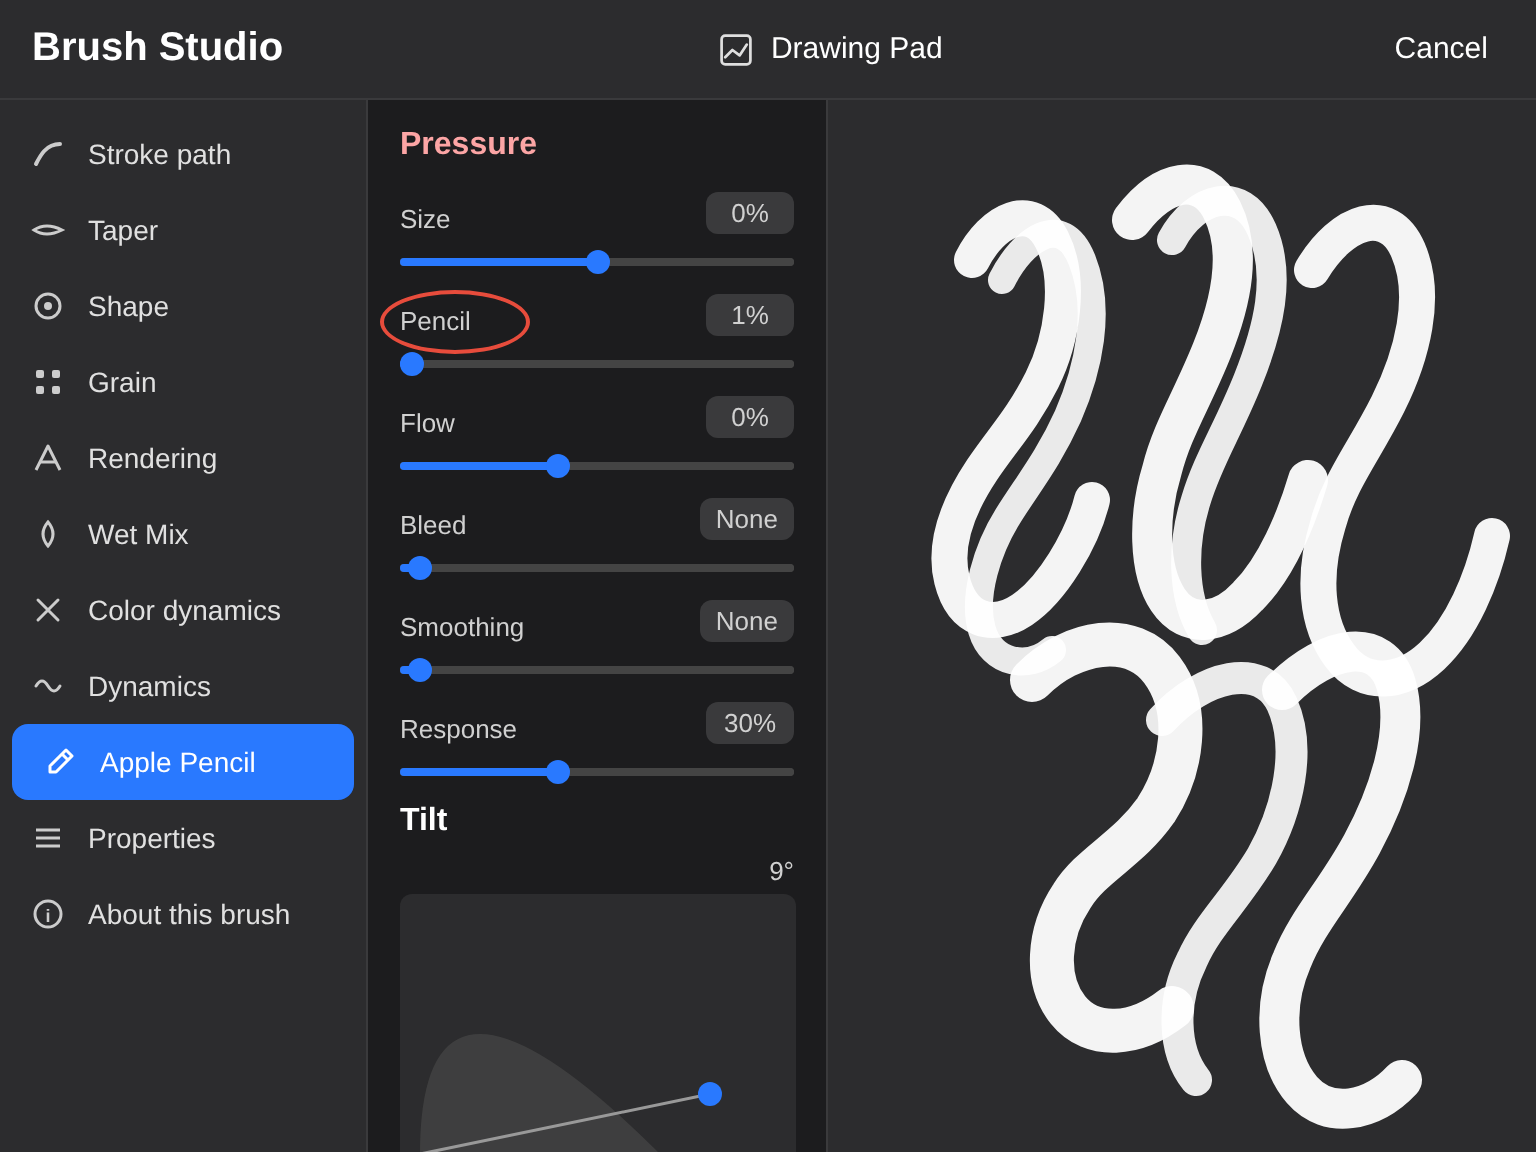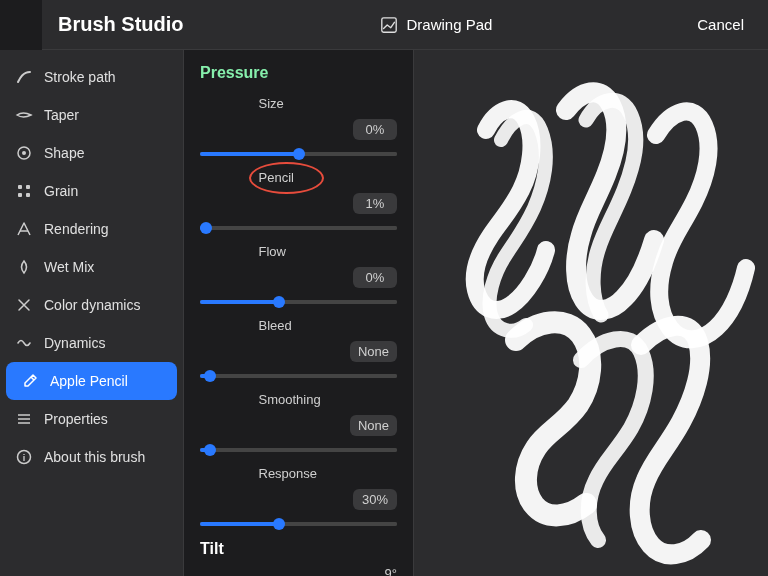--- a/index.html
+++ b/index.html
@@ -17,21 +17,20 @@
     
     .top-bar {
       display: flex;
       align-items: center;
       justify-content: space-between;
       padding: 10px 16px;
       background: #2c2c2e;
       border-bottom: 1px solid #3a3a3c;
       height: 50px;
       flex-shrink: 0;
-      margin-left: 42px;
     }
     .top-bar-title {
       font-size: 20px;
       font-weight: 700;
       color: #ffffff;
     }
     .top-bar-center {
       display: flex;
       align-items: center;
       gap: 8px;
@@ -116,30 +115,29 @@
       width: 230px;
       background: #1c1c1e;
       padding: 14px 16px;
       flex-shrink: 0;
       overflow-y: auto;
       border-right: 1px solid #3a3a3c;
     }
     .panel-section-title {
       font-size: 16px;
       font-weight: 600;
-      color: #86efac;
+      color: #fca5a5;
       margin-bottom: 14px;
     }
     .control-row {
       display: flex;
-      align-items: center;
+      align-items: flex-end;
       margin-bottom: 14px;
       gap: 8px;
       flex-wrap: wrap;
-      flex-direction: column;
     }
     .control-label {
       font-size: 13px;
       color: #d0d0d0;
       width: 80px;
       flex-shrink: 0;
     }
     .control-value {
       font-size: 13px;
       color: #d0d0d0;

